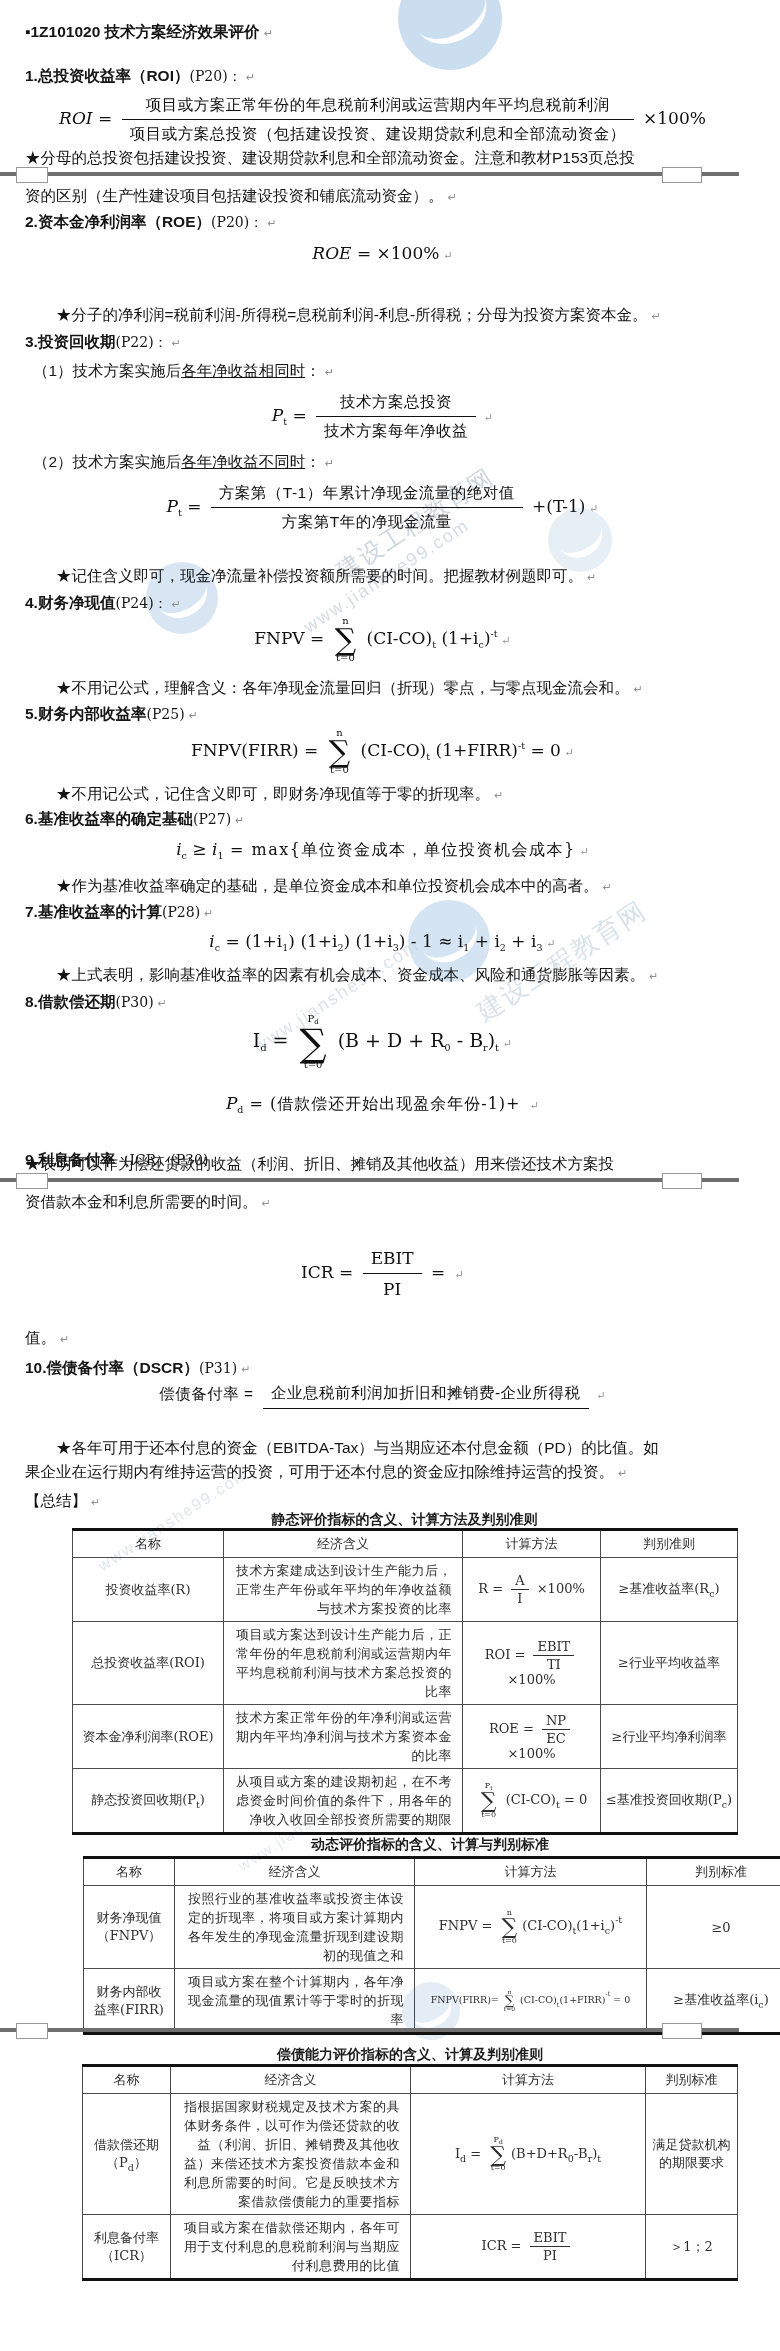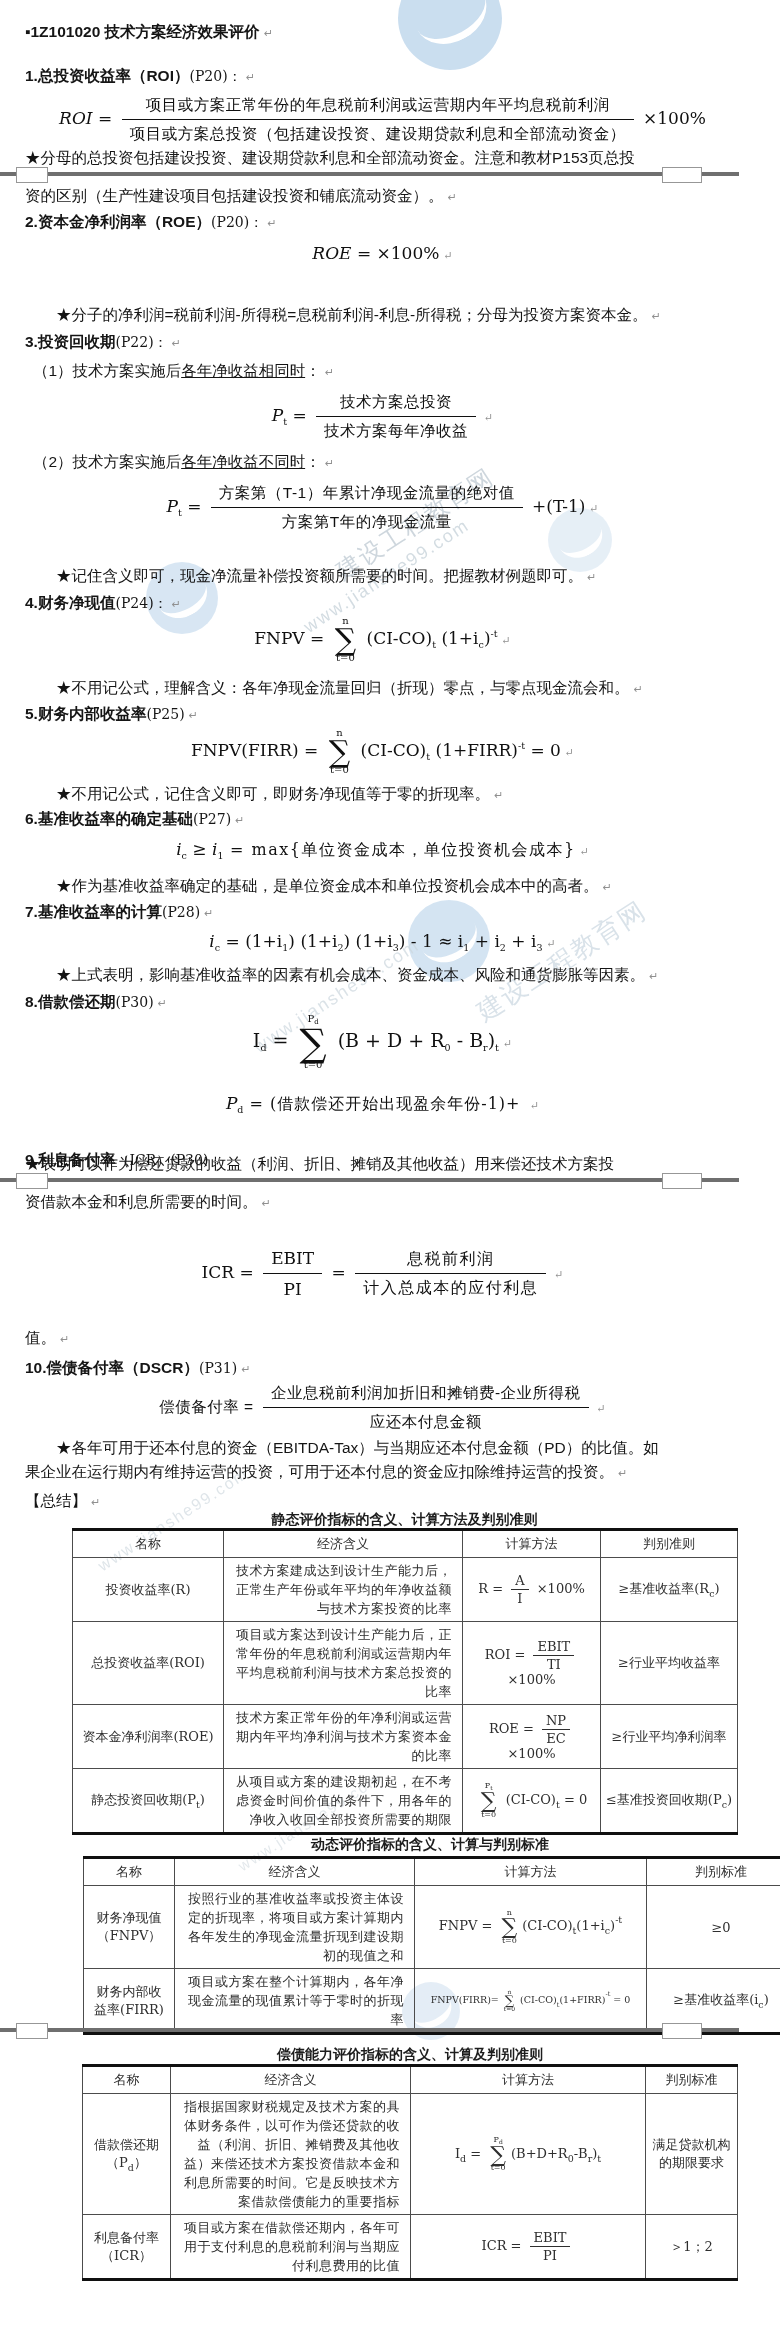--- a/index.html
+++ b/index.html
@@ -194,30 +194,30 @@
   </div>
 <div class="blk" style="top:1190px"><span>资借款本金和利息所需要的时间。</span><span class="pmark">↵</span></div>
 
 <div class="blk h" style="top:1148px">
   <span>9.利息备付率</span><span class="ref">（ICR）(P30)</span><span class="pmark">↵</span>
 </div>
 <div class="blk fx" style="top:1244px">
   <span>ICR =</span>
   <span class="frac"><span class="num">EBIT</span><span class="den">PI</span></span>
   <span>=</span>
-  <span class="frac"><span class="num cnser">息税前利润</span><span class="den cnser">计入总成本的应付利息</span></span><span class="pmark">↵</span>
+  <span class="pmark">↵</span>
 </div>
 <div class="blk note" style="top:1302px"><br><span>值。</span><span class="pmark">↵</span></div>
 
 <div class="blk h" style="top:1356px">
   <span>10.偿债备付率（DSCR）</span><span class="ref">(P31)</span><span class="pmark">↵</span>
 </div>
 <div class="blk fx" style="top:1380px">
   <span class="cn">偿债备付率 =</span>
-  <span class="frac"><span class="num cn">企业息税前利润加折旧和摊销费-企业所得税</span><span class="den cn">应还本付息金额</span></span><span class="pmark">↵</span>
+  <span class="frac"><span class="num cn">企业息税前利润加折旧和摊销费-企业所得税</span></span><span class="pmark">↵</span>
 </div>
 <div class="blk note" style="top:1436px"><span>★各年可用于还本付息的资金（EBITDA-Tax）与当期应还本付息金额（PD）的比值。如</span><br><span>果企业在运行期内有维持运营的投资，可用于还本付息的资金应扣除维持运营的投资。</span><span class="pmark">↵</span></div>
 <div class="blk" style="top:1489px"><span>【总结】</span><span class="pmark">↵</span></div>
 
 <div class="tbl-title" style="top:1511px;left:72px;width:665px">静态评价指标的含义、计算方法及判别准则</div>
 <table class="tbl" style="top:1528px;left:72px;width:665px">
   <colgroup>
       <col style="width:151px">
       <col style="width:239px">
       <col style="width:138px">

